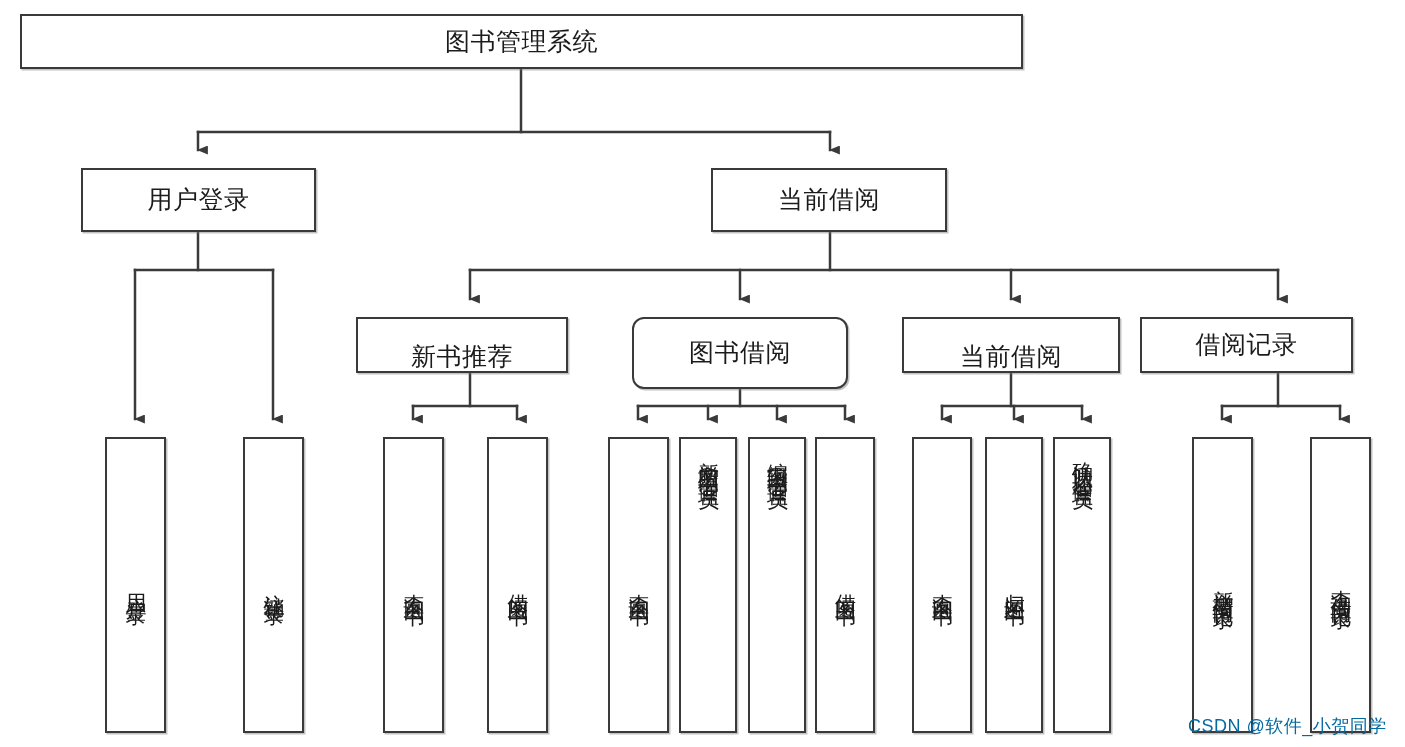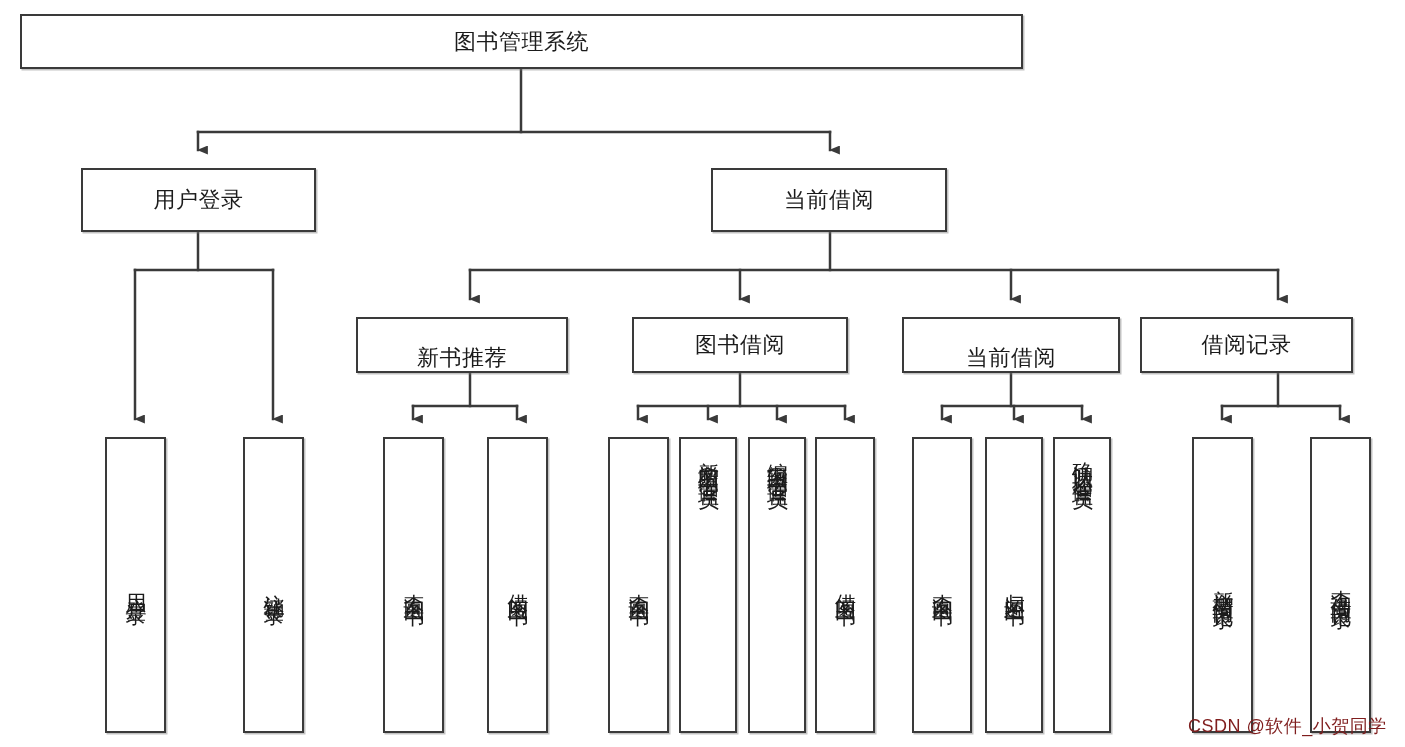--- a/index.html
+++ b/index.html
@@ -30,21 +30,21 @@
     background: #ffffff;
     border: 2.5px solid #3a3a3a;
     box-shadow: 1.5px 1.5px 0 rgba(120,120,120,0.45);
     display: flex;
     align-items: center;
     justify-content: center;
     overflow: hidden;
   }
   .node-label {
     color: #1b1b1b;
-    font-size: 22px;
+    font-size: 25px;
     line-height: 1.18;
     white-space: nowrap;
     letter-spacing: 0.5px;
   }
   .node-box.vertical {
     align-items: flex-start;
     padding-top: 6px;
   }
   .node-box.vertical .node-label {
     writing-mode: vertical-rl;
@@ -55,21 +55,21 @@
   }
   .node-box.vertical.centered {
     align-items: center;
     padding-top: 0;
   }
   .watermark {
     position: absolute;
     left: 1188px;
     top: 714px;
     font-size: 18px;
-    color: #7f1d1d;
+    color: #0369a1;
     white-space: nowrap;
     letter-spacing: 0.5px;
     pointer-events: none;
   }
 </style>
 </head>
 <body>
 
 <div id="stage">
 
@@ -131,21 +131,21 @@
   <div class="node-box" style="left:81px; top:168px; width:235px; height:64px;">
     <span class="node-label">用户登录</span>
   </div>
   <div class="node-box" style="left:711px; top:168px; width:236px; height:64px;">
     <span class="node-label">当前借阅</span>
   </div>
 
   <div class="node-box" style="left:356px; top:317px; width:212px; height:56px;align-items:flex-end;">
     <span class="node-label">新书推荐</span>
   </div>
-  <div class="node-box" style="left:632px; top:317px; width:216px; height:56px;">
+  <div class="node-box" style="left:632px; top:317px; width:216px; height:72px;border-radius:12px;">
     <span class="node-label">图书借阅</span>
   </div>
   <div class="node-box" style="left:902px; top:317px; width:218px; height:56px;align-items:flex-end;">
     <span class="node-label">当前借阅</span>
   </div>
   <div class="node-box" style="left:1140px; top:317px; width:213px; height:56px;">
     <span class="node-label">借阅记录</span>
   </div>
 
   <div class="node-box vertical centered" style="left:105px; top:437px; width:61px; height:296px;">

